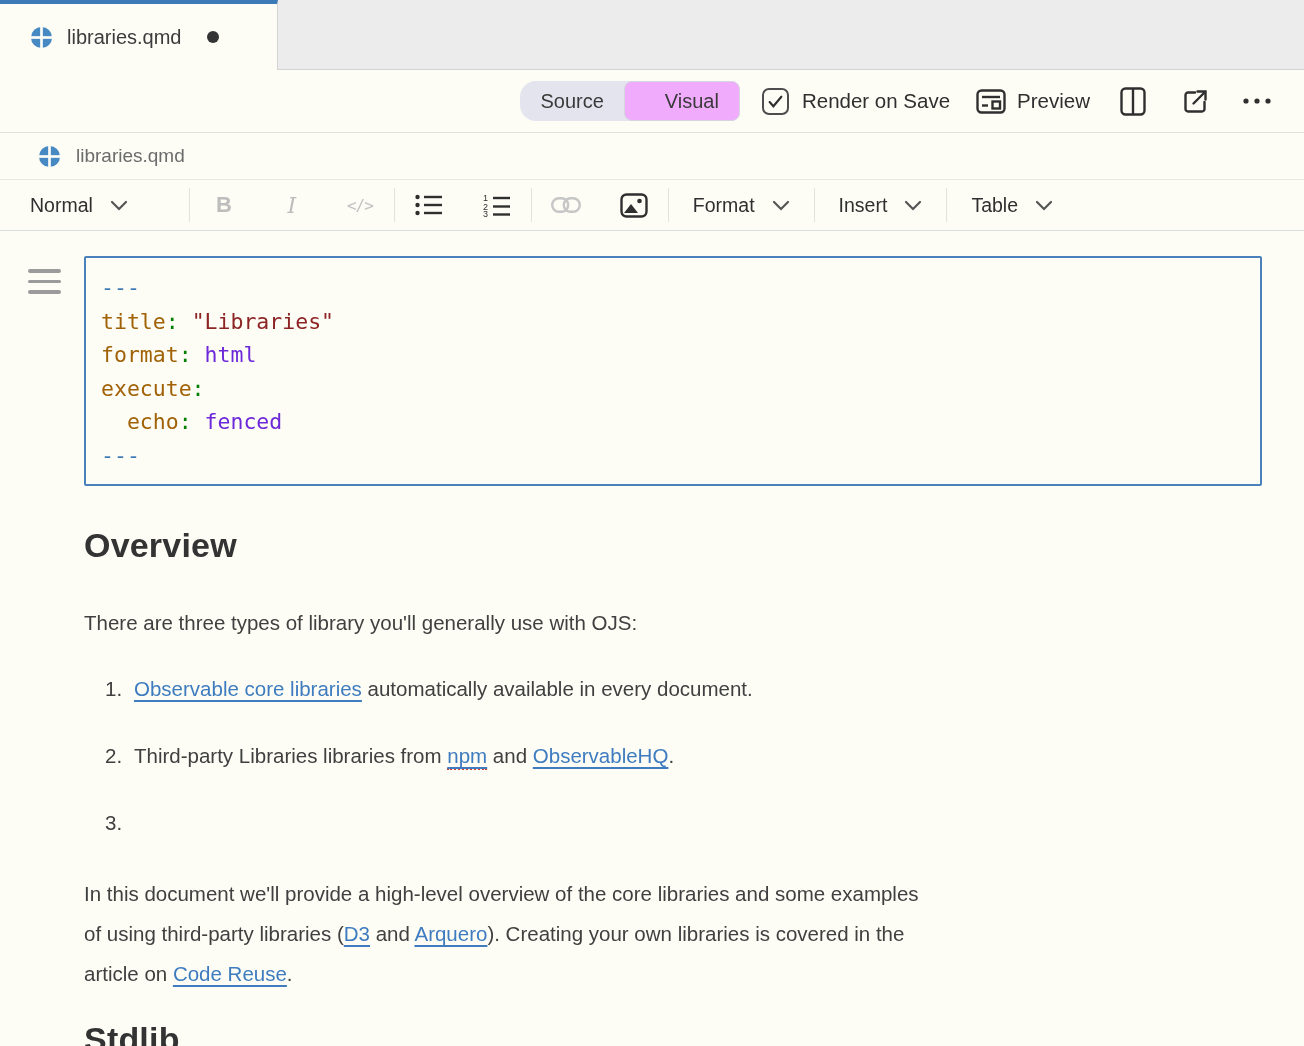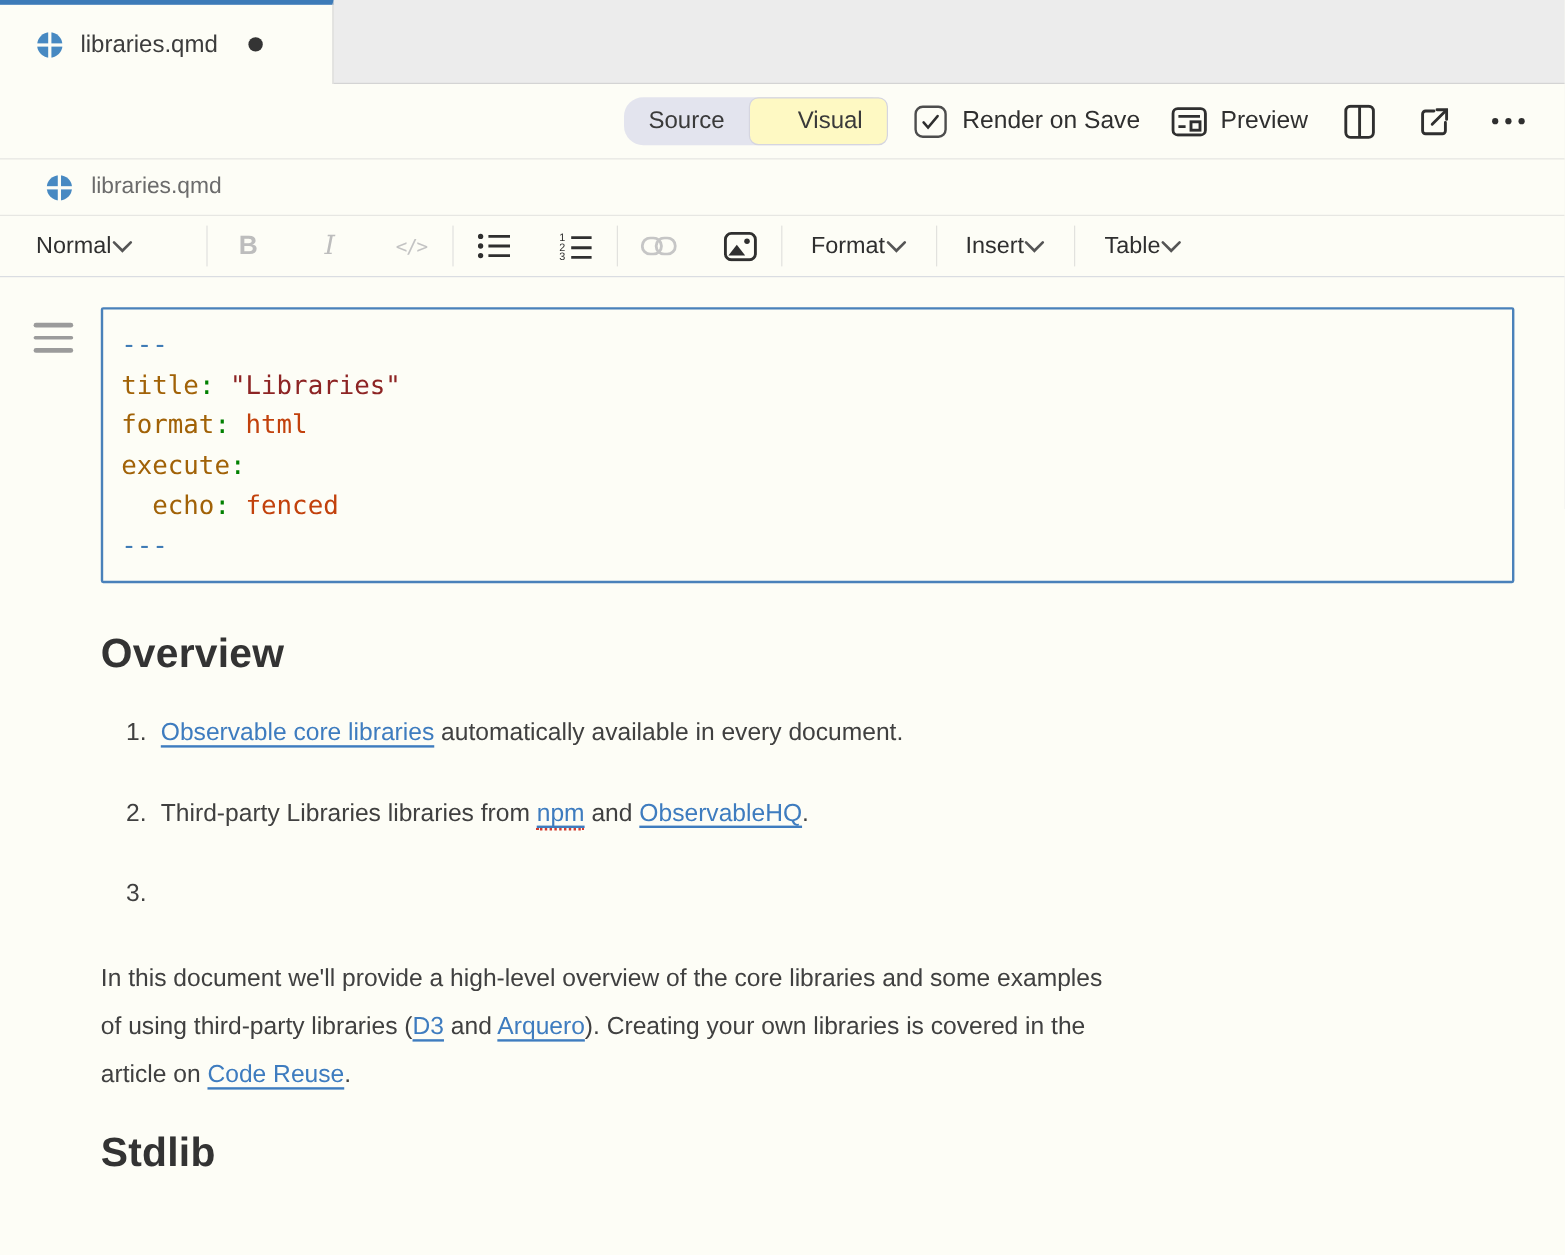--- a/index.html
+++ b/index.html
@@ -23,39 +23,39 @@
   .qicon { width:23px; height:23px; flex:0 0 auto; }
   .tab-title { font-size:20px; color:#3c3c3c; }
   .dirty-dot { width:12px; height:12px; border-radius:50%; background:#343434; margin-left:12px; }
   
   .toolbar {
     height:63px; display:flex; align-items:center; justify-content:flex-end;
     padding-right:32px; border-bottom:1px solid #e0e0dc; background:#fdfdf6;
   }
   .seg { display:flex; background:#e3e4ee; border-radius:16px; height:40px; align-items:stretch; font-size:20px; }
   .seg-item { display:flex; align-items:center; padding:0 20px; color:#3a3a3a; border-radius:8px; cursor:pointer; }
-  .seg-item.selected { background:#fef9c3; border:1px solid #d5d5e0;padding-left:40px; }
+  .seg-item.selected { background:#f0abfc; border:1px solid #d5d5e0;padding-left:40px; }
   .render-save { display:flex; align-items:center; gap:13px; margin-left:22px; cursor:pointer; }
   .checkbox {
     width:27px; height:27px; border:2px solid #4d4d4d; border-radius:7px;
     display:flex; align-items:center; justify-content:center; background:#fdfdf6;
   }
   .tb-label { font-size:20.5px; color:#2f2f2f; white-space:nowrap; }
   .preview-btn { display:flex; align-items:center; gap:11px; margin-left:26px; cursor:pointer; }
   .icon-btn { display:flex; align-items:center; justify-content:center; cursor:pointer; }
   .ml30 { margin-left:30px; } .ml36 { margin-left:36px; } .ml33 { margin-left:33px; }
   
   .breadcrumb {
     height:47px; display:flex; align-items:center; gap:15px;
     padding-left:38px; border-bottom:1px solid #e7e7e3; background:#fdfdf6;
   }
   .crumb-text { font-size:19px; color:#6b6b6b; }
   
   .fmt { height:51px; display:flex; align-items:center; padding-left:24px; border-bottom:1px solid #dadde2; background:#fdfdf6; }
-  .dd { display:flex; align-items:center; font-size:19.5px; color:#2f2f2f; cursor:pointer; padding:0 6px; }
+  .dd { display:flex; align-items:center; gap:17px; font-size:19.5px; color:#2f2f2f; cursor:pointer; padding:0 6px; }
   .vdiv { width:1px; height:34px; background:#e2e2de; }
   .fmt-slot { width:68px; display:flex; justify-content:center; align-items:center; cursor:pointer; }
   .glyph-b { font-size:22px; font-weight:700; color:#bdbdbd; }
   .glyph-i { font-size:22px; font-style:italic; color:#bdbdbd; font-family:"DejaVu Serif", serif; }
   .glyph-code { font-size:16px; color:#c3c3c3; font-family:"DejaVu Sans Mono", monospace; letter-spacing:-1px; }
   .spacer55 { width:55px; } .spacer18 { width:18px; }
   
   .content { padding:25px 42px 0 84px; }
   .yaml-wrap { position:relative; }
   .hamburger { position:absolute; left:-56px; top:13px; display:flex; flex-direction:column; gap:7px; cursor:grab; }
@@ -64,21 +64,21 @@
     border:2px solid #4a81ba; border-radius:2px;
     padding:13px 16px 12px 15px; cursor:text;
     font-family:"DejaVu Sans Mono", monospace; font-size:21.5px; line-height:33.5px;
     background:#fdfdf6;
   }
   .cl { white-space:pre; }
   .c-delim { color:#3d7ab5; }
   .c-key { color:#a16207;margin-top:48px; }
   .c-colon { color:#008000; }
   .c-str { color:#8d2424; }
-  .c-val { color:#c2410c; }
+  .c-val { color:#6d28d9; }
   h1.doc { font-size:34px; font-weight:700; color:#333333; letter-spacing:.2px; }
   .h-overview { margin-top:40px; }
   .h-stdlib { margin-top:26px; }
   .para { font-size:20.5px; line-height:40px; color:#404040; }
   .intro { margin-top:38px; }
   .doc-list { margin-top:26px; }
   .li-row { display:flex; font-size:20.5px; line-height:40px; color:#404040; margin-bottom:27px; }
   .li-marker { width:29px; text-align:left; margin-left:21px; flex:0 0 auto; }
   .closing { margin-top:31px; }
   a.doclink, span.link {
@@ -248,20 +248,21 @@
       <div class="yaml-box" id="yaml-box">
           <div class="cl"><span class="c-delim">---</span></div>
           <div class="cl"><span class="c-key">title</span><span class="c-colon">:</span><span> </span><span class="c-str">"Libraries"</span></div>
           <div class="cl"><span class="c-key">format</span><span class="c-colon">:</span><span> </span><span class="c-val">html</span></div>
           <div class="cl"><span class="c-key">execute</span><span class="c-colon">:</span></div>
           <div class="cl"><span>  </span><span class="c-key">echo</span><span class="c-colon">:</span><span> </span><span class="c-val">fenced</span></div>
           <div class="cl"><span class="c-delim">---</span></div>
         </div>
     </div>
     <h1 class="doc h-overview">Overview</h1>
+    <p class="para intro">There are three types of library you'll generally use with OJS:</p>
     <div class="doc-list" id="doc-list">
         <div class="li-row">
           <span class="li-marker">1.</span>
           <span><span class="link">Observable core libraries</span><span> automatically available in every document.</span></span>
         </div>
         <div class="li-row">
           <span class="li-marker">2.</span>
           <span><span>Third-party Libraries libraries from </span><span class="link misspelled">npm</span><span> and </span><span class="link">ObservableHQ</span><span>.</span></span>
         </div>
         <div class="li-row">

